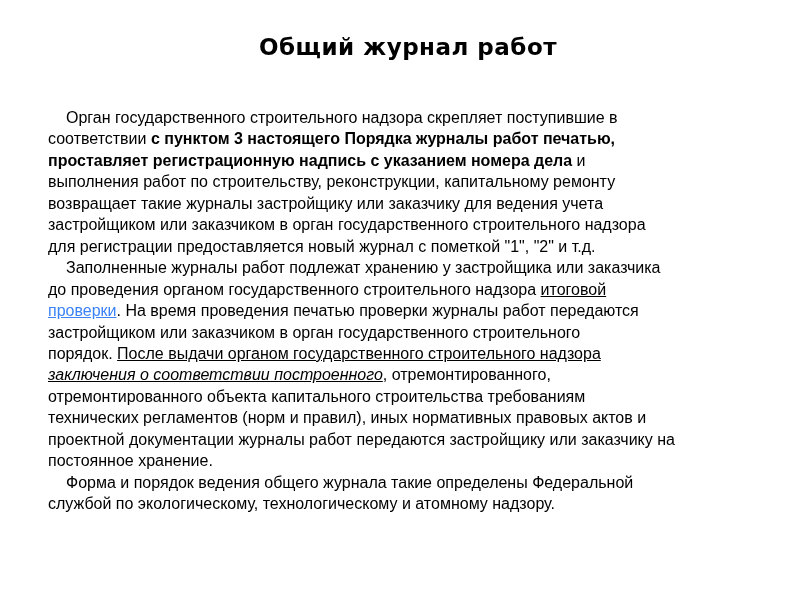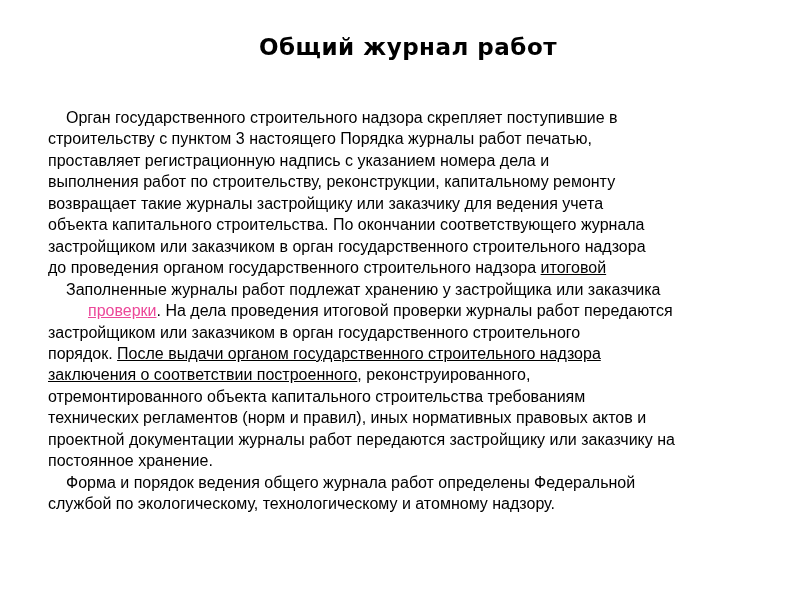--- a/index.html
+++ b/index.html
@@ -14,47 +14,47 @@
     font-family: "DejaVu Sans", sans-serif;
     font-weight: bold; font-size: 23px; letter-spacing: 0.5px;
   }
   .body {
     position: absolute; left: 48px; top: 107px; width: 730px;
     font-family: "Liberation Sans", sans-serif;
     font-size: 16px; line-height: 21.45px;
   }
   .line { white-space: nowrap; display: block; }
   .indent { padding-left: 18px; }
-  .b { font-weight: normal; }
+  .b { font-weight: bold; }
   .u { text-decoration: underline; }
 </style>
 </head>
 <body>
 
 <div class="title">Общий журнал работ</div>
 
 <div class="body" id="body">
     <div>
       <span class="line indent"><span>Орган государственного строительного надзора скрепляет поступившие в</span></span>
-      <span class="line"><span>строительству </span><span class="b">с пунктом 3 настоящего Порядка журналы работ печатью,</span></span>
+      <span class="line"><span>соответствии </span><span class="b">с пунктом 3 настоящего Порядка журналы работ печатью,</span></span>
       <span class="line"><span class="b">проставляет регистрационную надпись с указанием номера дела</span><span> и</span></span>
       <span class="line"><span>выполнения работ по строительству, реконструкции, капитальному ремонту</span></span>
       <span class="line"><span>возвращает такие журналы застройщику или заказчику для ведения учета</span></span>
-      <span class="line"><span>объекта капитального строительства. По окончании соответствующего журнала</span></span>
       <span class="line"><span>застройщиком или заказчиком в орган государственного строительного надзора</span></span>
+      <span class="line"><span>для регистрации предоставляется новый журнал с пометкой "1", "2" и т.д.</span></span>
     </div>
     <div>
+      <span class="line indent"><span>Заполненные журналы работ подлежат хранению у застройщика или заказчика</span></span>
       <span class="line"><span>до проведения органом государственного строительного надзора </span><a class="u" style="color: rgb(0, 0, 0);">итоговой</a></span>
-      <span class="line indent"><span>Заполненные журналы работ подлежат хранению у застройщика или заказчика</span></span>
-      <span class="line"><a class="u" style="color: #ec4899; margin-left: 40px;">проверки</a><span>. На дела проведения итоговой проверки журналы работ передаются</span></span>
+      <span class="line"><a class="u" style="color: #3b82f6;">проверки</a><span>. На время проведения печатью проверки журналы работ передаются</span></span>
       <span class="line"><span>застройщиком или заказчиком в орган государственного строительного</span></span>
       <span class="line"><span>порядок. </span><a class="u" style="color: rgb(0, 0, 0); text-align: right;">После выдачи органом государственного строительного надзора</a></span>
-      <span class="line"><a class="u" style="color: rgb(0, 0, 0);">заключения о соответствии построенного</a><span>, реконструированного,</span></span>
+      <span class="line"><a class="u" style="color: rgb(0, 0, 0); font-style: italic;">заключения о соответствии построенного</a><span>, отремонтированного,</span></span>
       <span class="line"><span>отремонтированного объекта капитального строительства требованиям</span></span>
       <span class="line"><span>технических регламентов (норм и правил), иных нормативных правовых актов и</span></span>
       <span class="line"><span>проектной документации журналы работ передаются застройщику или заказчику на</span></span>
       <span class="line"><span>постоянное хранение.</span></span>
     </div>
     <div>
-      <span class="line indent"><span>Форма и порядок ведения общего журнала работ определены Федеральной</span></span>
+      <span class="line indent"><span>Форма и порядок ведения общего журнала такие определены Федеральной</span></span>
       <span class="line"><span>службой по экологическому, технологическому и атомному надзору.</span></span>
     </div>
   </div>
 
 </body></html>

